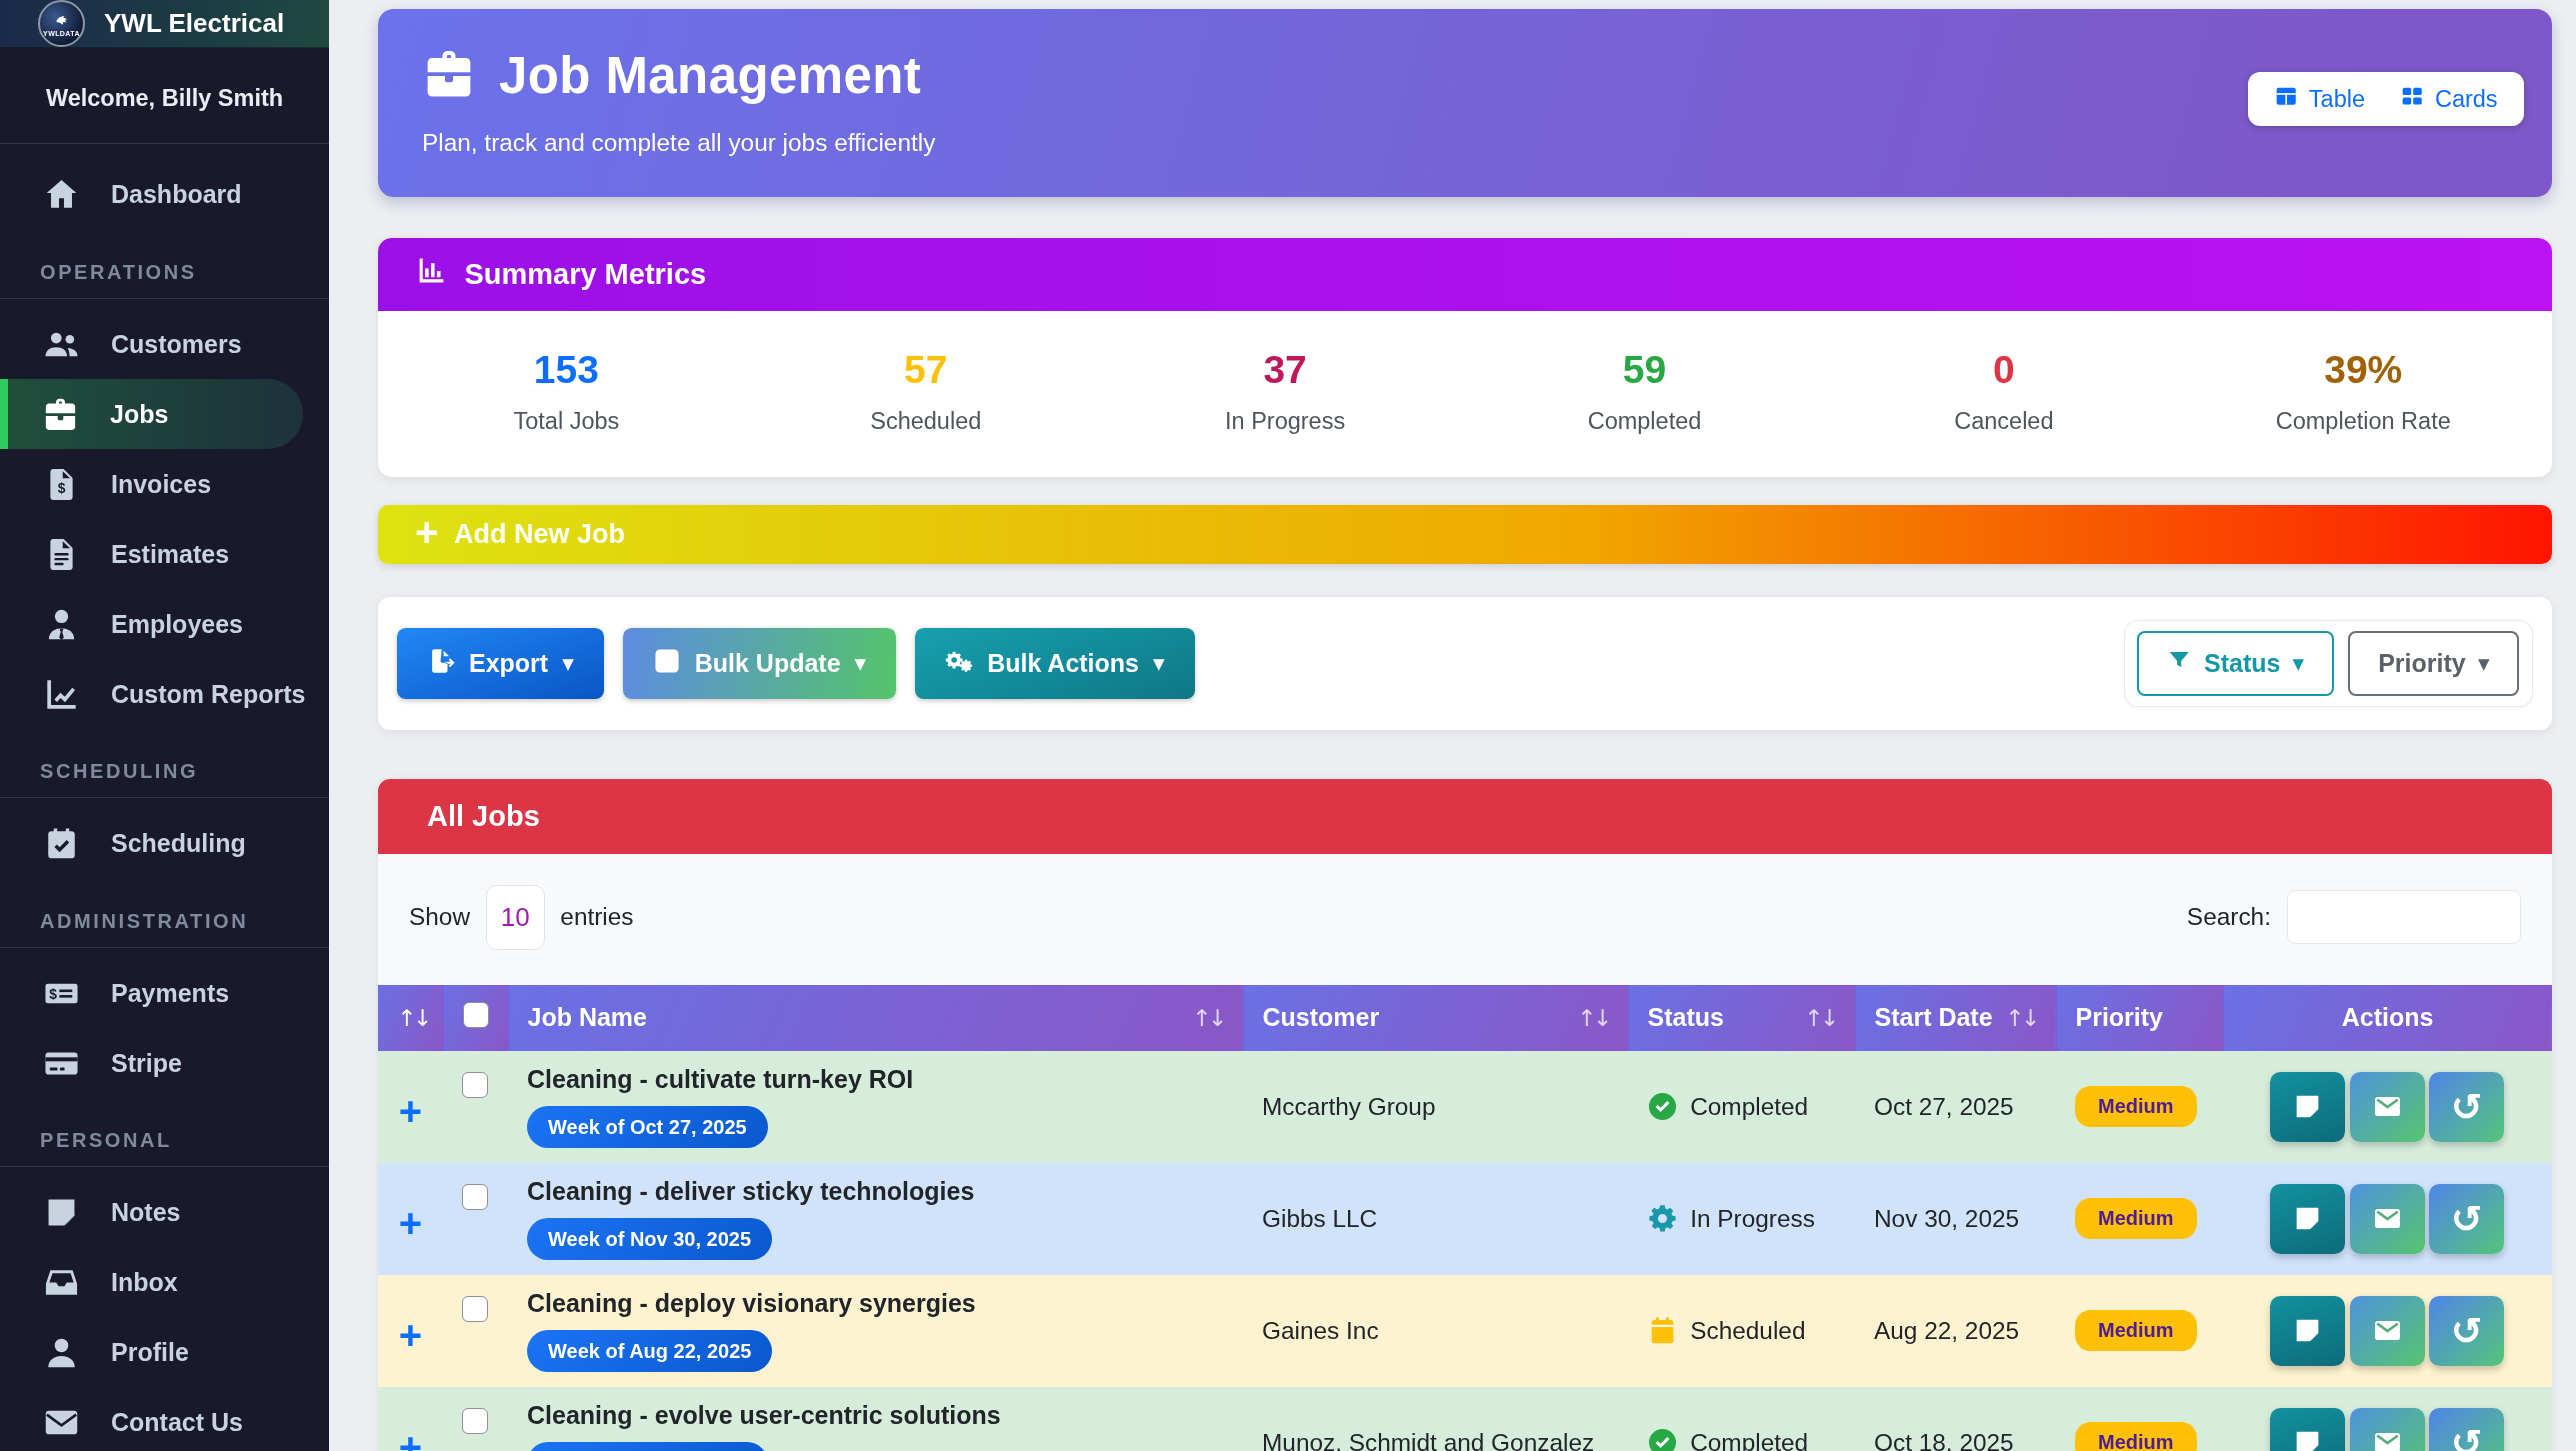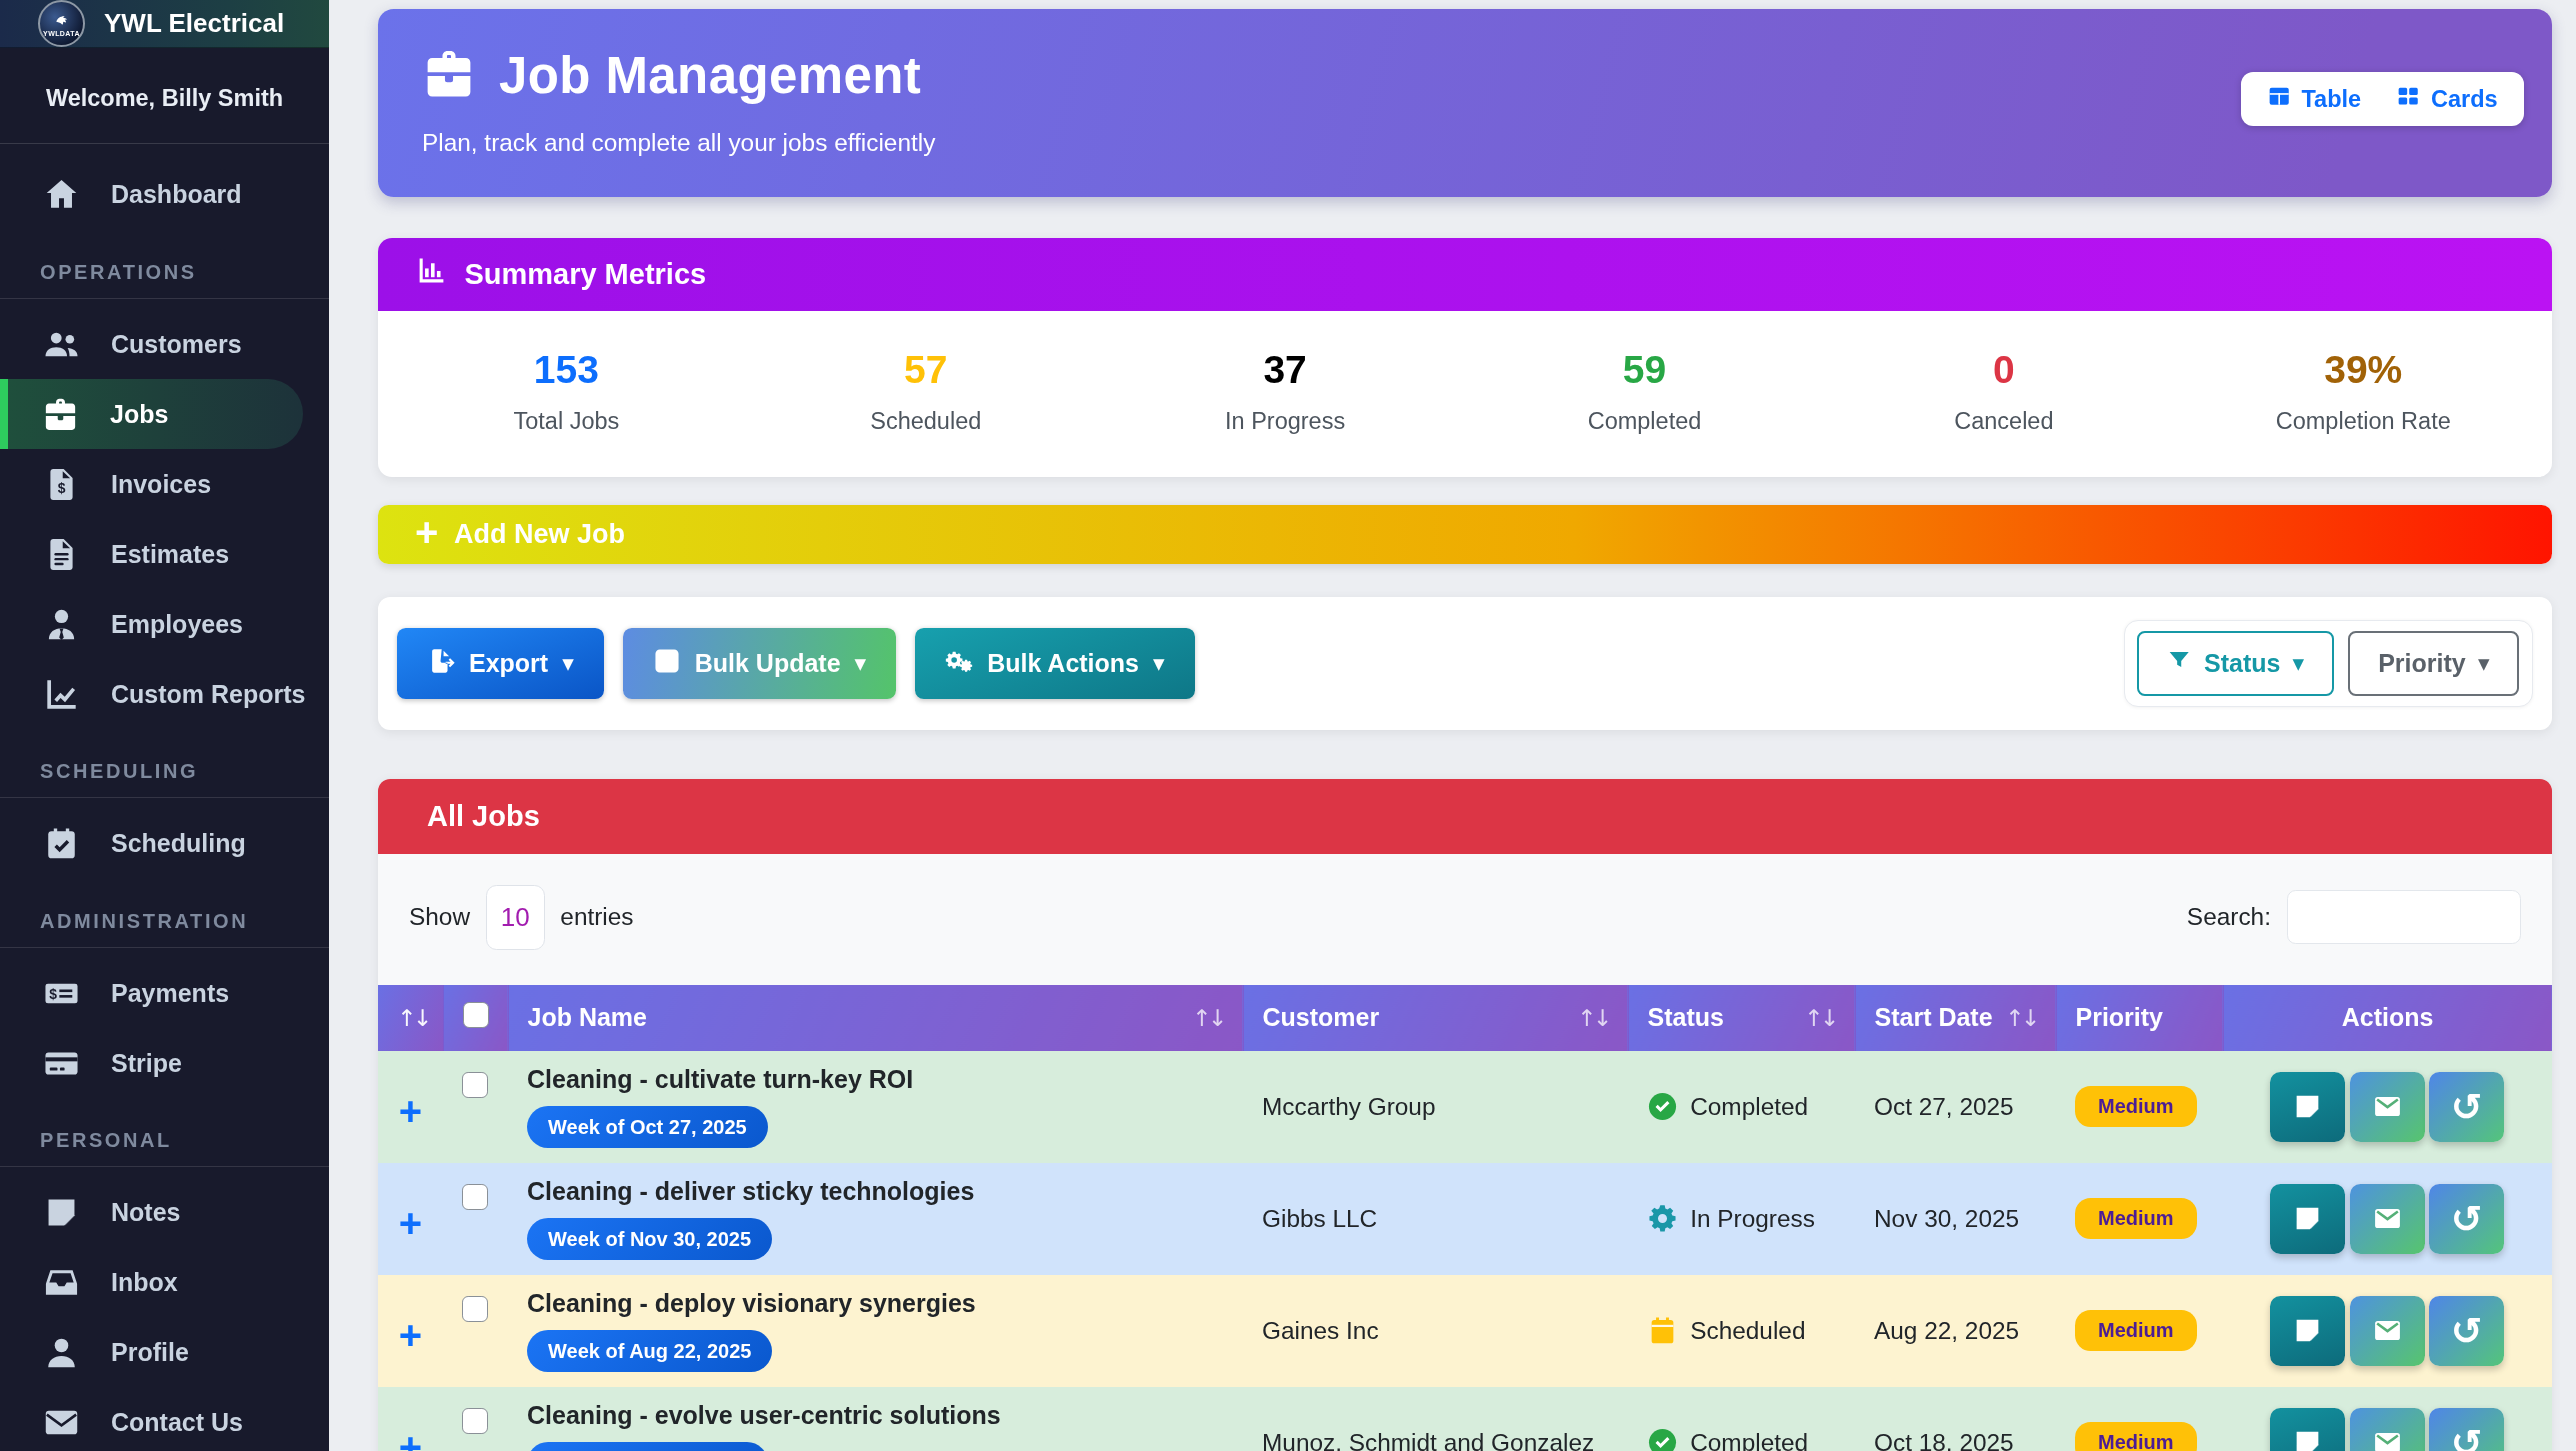--- a/index.html
+++ b/index.html
@@ -35,21 +35,21 @@
 
   .hero{position:relative;background:linear-gradient(105deg,#6b72ea 0%,#7e58c8 90%);
         border-radius:15.7px;padding:37px 44px 40px;color:#fff;box-shadow:0 5.2px 14px rgba(60,60,120,.25)}
   .hero-title-row{display:flex;align-items:center;gap:23px}
   .hero-icon svg{width:54px;height:54px;fill:#fff}
   .hero h1{margin:0;font-size:51px;font-weight:bold;letter-spacing:0.4px}
   .hero-sub{margin:24.4px 0 0;font-size:24.4px}
   .view-toggle{position:absolute;top:63px;right:28px;background:#fff;border-radius:12.2px;padding:12.2px 26px;
                display:flex;gap:35px;box-shadow:0 1.7px 7px rgba(0,0,0,.18)}
   .toggle-btn{display:flex;align-items:center;gap:10.5px;background:none;border:none;color:#0d6efd;
-              font-size:23.5px;font-weight:bold;font-family:inherit;cursor:pointer;padding:0}
+              font-size:23.5px;font-weight:normal;font-family:inherit;cursor:pointer;padding:0}
   .toggle-btn svg{width:24.4px;height:24.4px;fill:#0d6efd}
 
   .summary-card{margin-top:41px;background:#fff;border-radius:14px;box-shadow:0 2.6px 10.5px rgba(0,0,0,.07);overflow:hidden}
   .summary-head{background:linear-gradient(90deg,#9c10e8,#bb12f3);color:#fff;font-size:29px;font-weight:bold;
                 padding:17.4px 38px;display:flex;align-items:center;gap:17.4px}
   .summary-head svg{width:31px;height:31px;fill:#fff}
   .metrics{display:flex;padding:37px 8.7px 42px}
   .metric{flex:1;text-align:center}
   .metric-value{font-size:39px;font-weight:bold}
   .metric-label{margin-top:16px;font-size:23.5px;color:#4d555e}
@@ -329,21 +329,21 @@
       <div class="metrics" id="metrics">
           <div class="metric">
             <div class="metric-value" style="color:#0d6efd">153</div>
             <div class="metric-label">Total Jobs</div>
           </div>
           <div class="metric">
             <div class="metric-value" style="color:#ffc107">57</div>
             <div class="metric-label">Scheduled</div>
           </div>
           <div class="metric">
-            <div class="metric-value" style="color:#000000">37</div>
+            <div class="metric-value" style="color:#be185d">37</div>
             <div class="metric-label">In Progress</div>
           </div>
           <div class="metric">
             <div class="metric-value" style="color:#28a745">59</div>
             <div class="metric-label">Completed</div>
           </div>
           <div class="metric">
             <div class="metric-value" style="color:#dc3545">0</div>
             <div class="metric-label">Canceled</div>
           </div>

